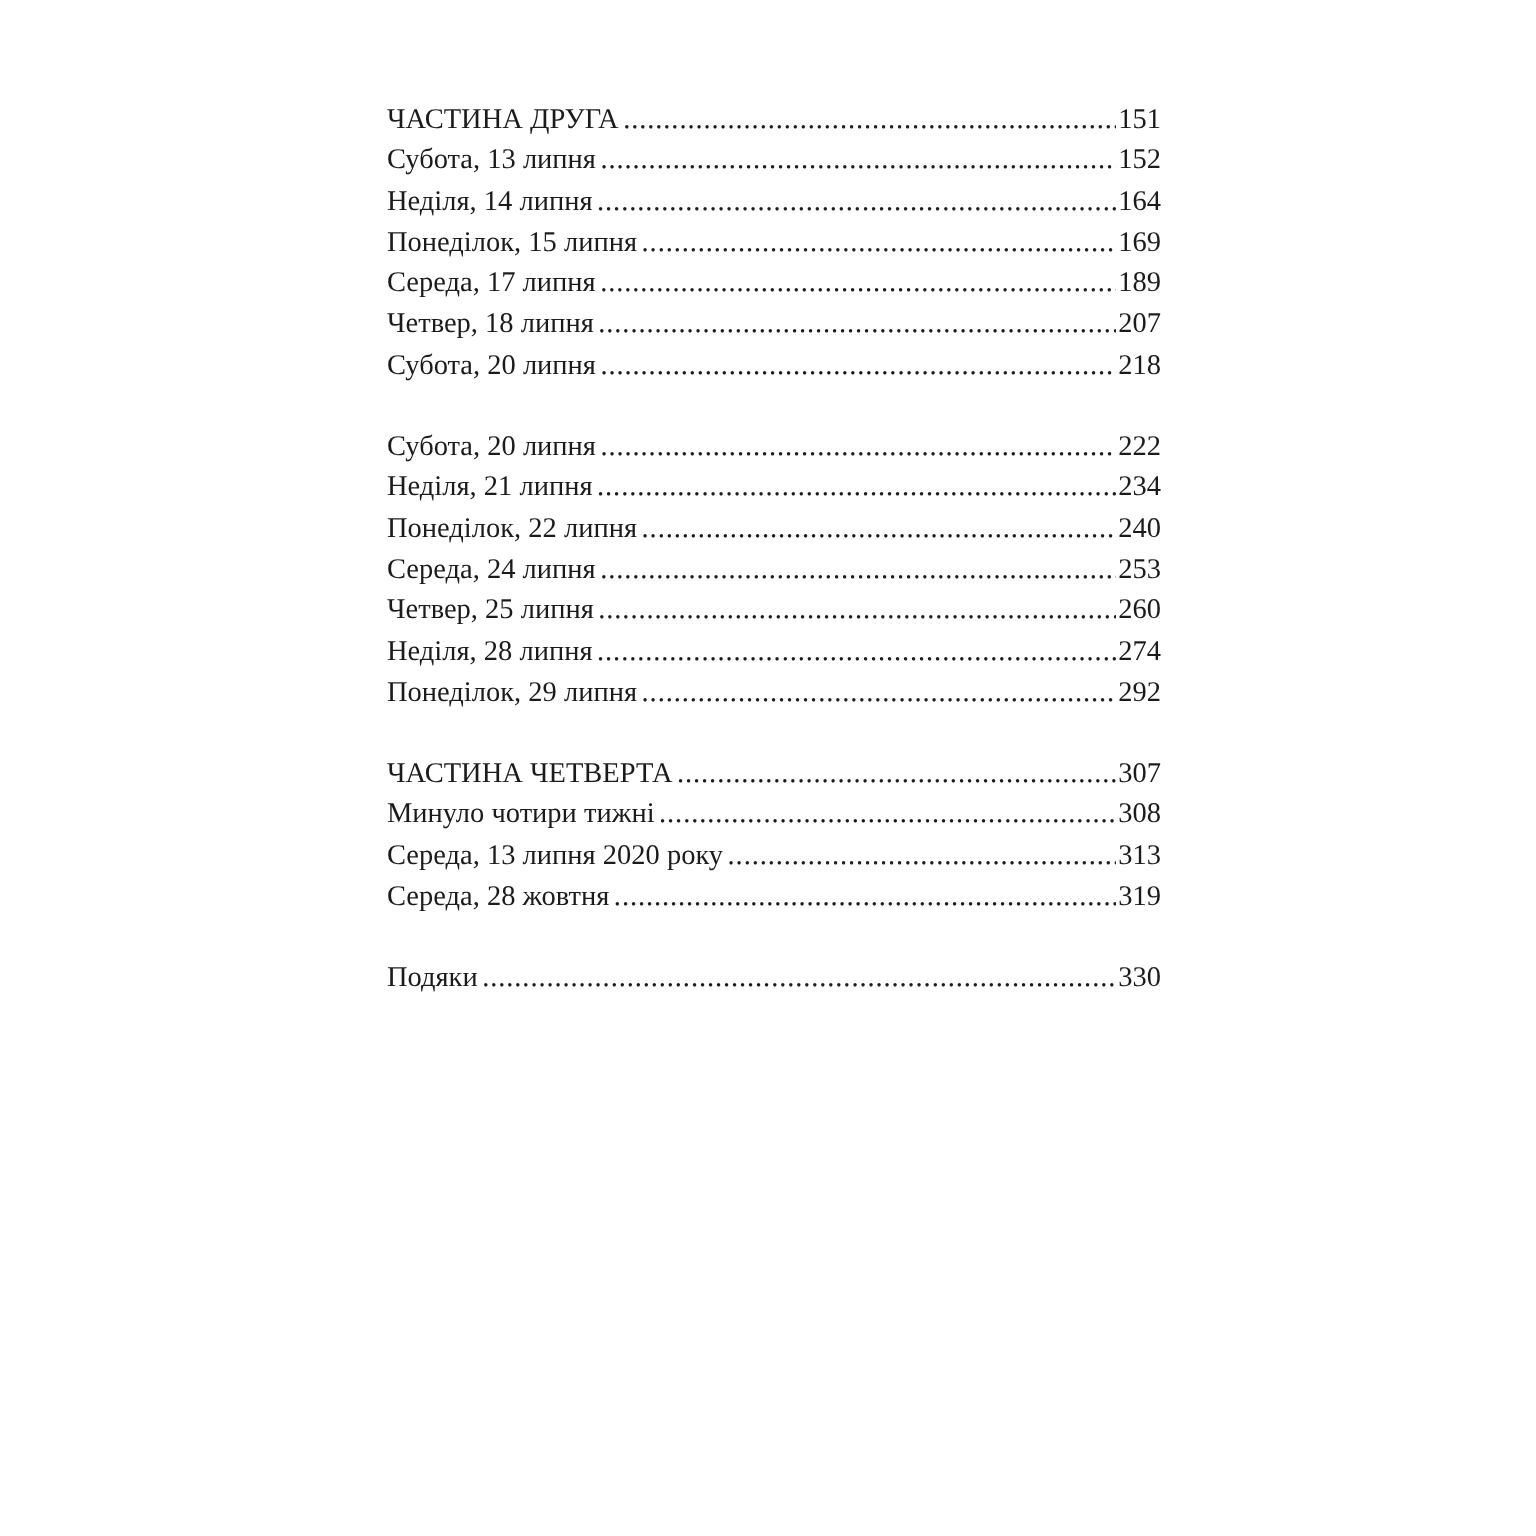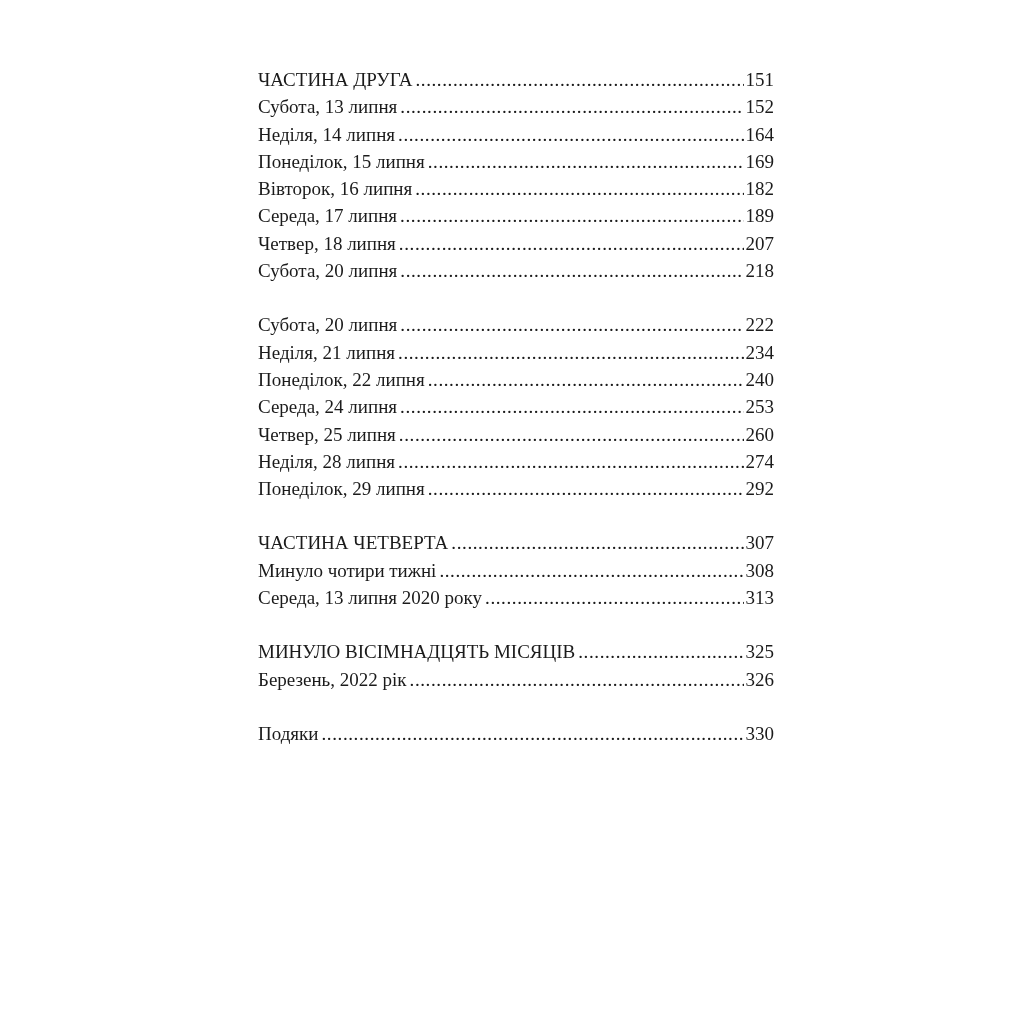--- a/index.html
+++ b/index.html
@@ -75,25 +75,20 @@
           <span class="label">Неділя, 14 липня</span>
           <span class="dots"></span>
           <span class="pagenum">164</span>
         </div>
         <div class="toc-row">
           <span class="label">Понеділок, 15 липня</span>
           <span class="dots"></span>
           <span class="pagenum">169</span>
         </div>
         <div class="toc-row">
-          <span class="label">Вівторок, 16 липня</span>
-          <span class="dots"></span>
-          <span class="pagenum">182</span>
-        </div>
-        <div class="toc-row">
           <span class="label">Середа, 17 липня</span>
           <span class="dots"></span>
           <span class="pagenum">189</span>
         </div>
         <div class="toc-row">
           <span class="label">Четвер, 18 липня</span>
           <span class="dots"></span>
           <span class="pagenum">207</span>
         </div>
         <div class="toc-row">
@@ -148,31 +143,24 @@
         <div class="toc-row">
           <span class="label">Минуло чотири тижні</span>
           <span class="dots"></span>
           <span class="pagenum">308</span>
         </div>
         <div class="toc-row">
           <span class="label">Середа, 13 липня 2020 року</span>
           <span class="dots"></span>
           <span class="pagenum">313</span>
         </div>
-      </div>
-      <div class="toc-section">
-        <div class="toc-row heading">
-          <span class="label">МИНУЛО ВІСІМНАДЦЯТЬ МІСЯЦІВ</span>
+        <div class="toc-row">
+          <span class="label">Середа, 28 жовтня</span>
           <span class="dots"></span>
-          <span class="pagenum">325</span>
-        </div>
-        <div class="toc-row">
-          <span class="label">Березень, 2022 рік</span>
-          <span class="dots"></span>
-          <span class="pagenum">326</span>
+          <span class="pagenum">319</span>
         </div>
       </div>
       <div class="toc-section">
         <div class="toc-row">
           <span class="label">Подяки</span>
           <span class="dots"></span>
           <span class="pagenum">330</span>
         </div>
       </div>
     </div>

